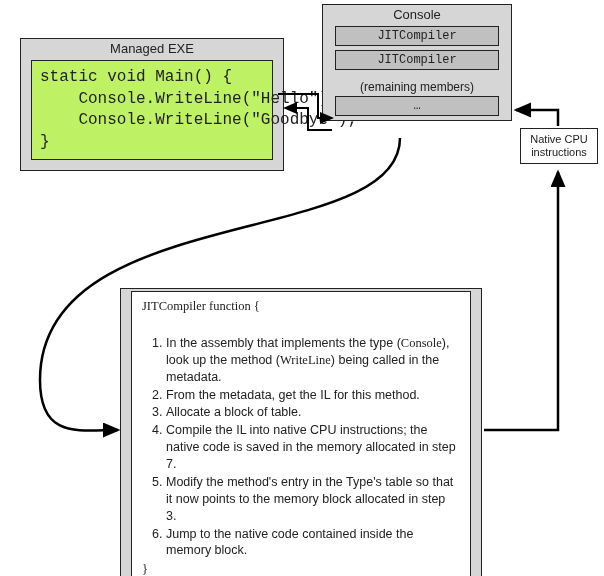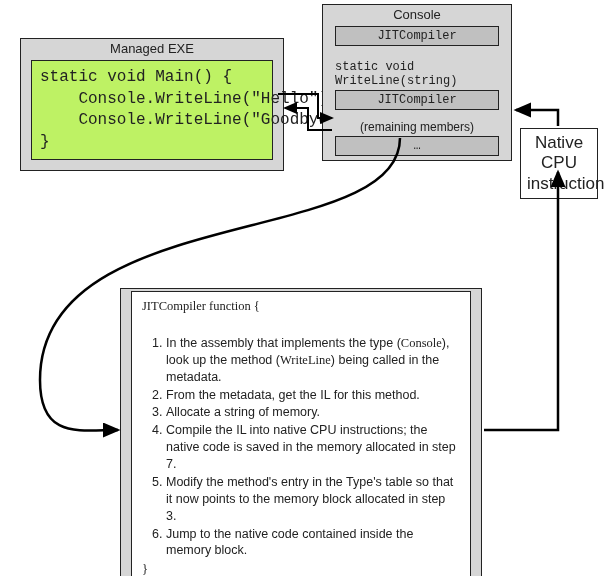--- a/index.html
+++ b/index.html
@@ -51,21 +51,21 @@
     .plain-text {
       text-align: center;
       font-size: 12px;
       margin: 10px 12px 2px 12px;
     }
     .small-box {
       position: absolute;
       border: 1.5px solid #222;
       background: #fff;
       text-align: center;
-      font-size: 17px;
+      font-size: 11px;
       padding: 4px 6px;
       line-height: 1.2;
     }
     .mscoree-white {
       background: #fff;
       border: 1.5px solid #222;
       margin: 2px 10px 10px 10px;
       padding: 6px 10px 8px 10px;
       font-size: 12.5px;
       line-height: 1.35;
@@ -93,38 +93,37 @@
   <div class="box-title">Managed EXE</div>
   <pre class="inner-white" style="white-space:pre;">static void Main() {
     Console.WriteLine("Hello");
     Console.WriteLine("Goodbye");
 }</pre>
 </div>
 
 <div class="box" style="left:322px; top:4px; width:190px;">
   <div class="box-title">Console</div>
   <div class="slot">JITCompiler</div>
-  <div class="method-label" style="margin-top:14px;">static void WriteLine(string)</div>
   <div class="slot">JITCompiler</div>
   <div class="plain-text">(remaining members)</div>
   <div class="slot">…</div>
 </div>
 
 <div class="small-box" style="left:520px; top:128px; width:78px;">
   <div>Native CPU</div>
   <div>instructions</div>
 </div>
 
 <div class="box" style="left:120px; top:288px; width:362px;">
   <div class="mscoree-white">
     <div class="mono">JITCompiler function {</div>
     <ol class="steps">
       <li>In the assembly that implements the type (<span class="mono">Console</span>), look up the method (<span class="mono">WriteLine</span>) being called in the metadata.</li>
       <li>From the metadata, get the IL for this method.</li>
-      <li>Allocate a string of memory.</li>
+      <li>Allocate a block of table.</li>
       <li>Compile the IL into native CPU instructions; the native code is saved in the memory allocated in step 7.</li>
       <li>Modify the method's entry in the Type's table so that it now points to the memory block allocated in step 3.</li>
       <li>Jump to the native code contained inside the memory block.</li>
     </ol>
     <div class="mono">}</div>
   </div>
 </div>
 
 <svg class="arrows">
   <defs>

